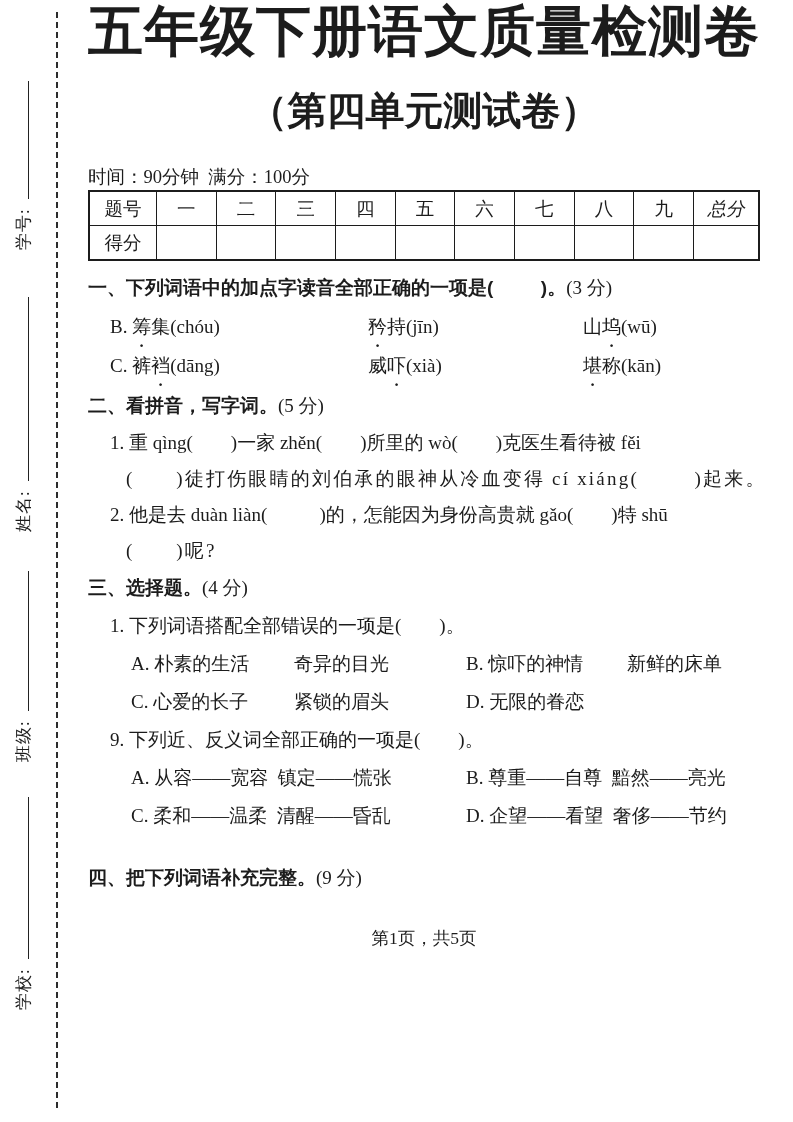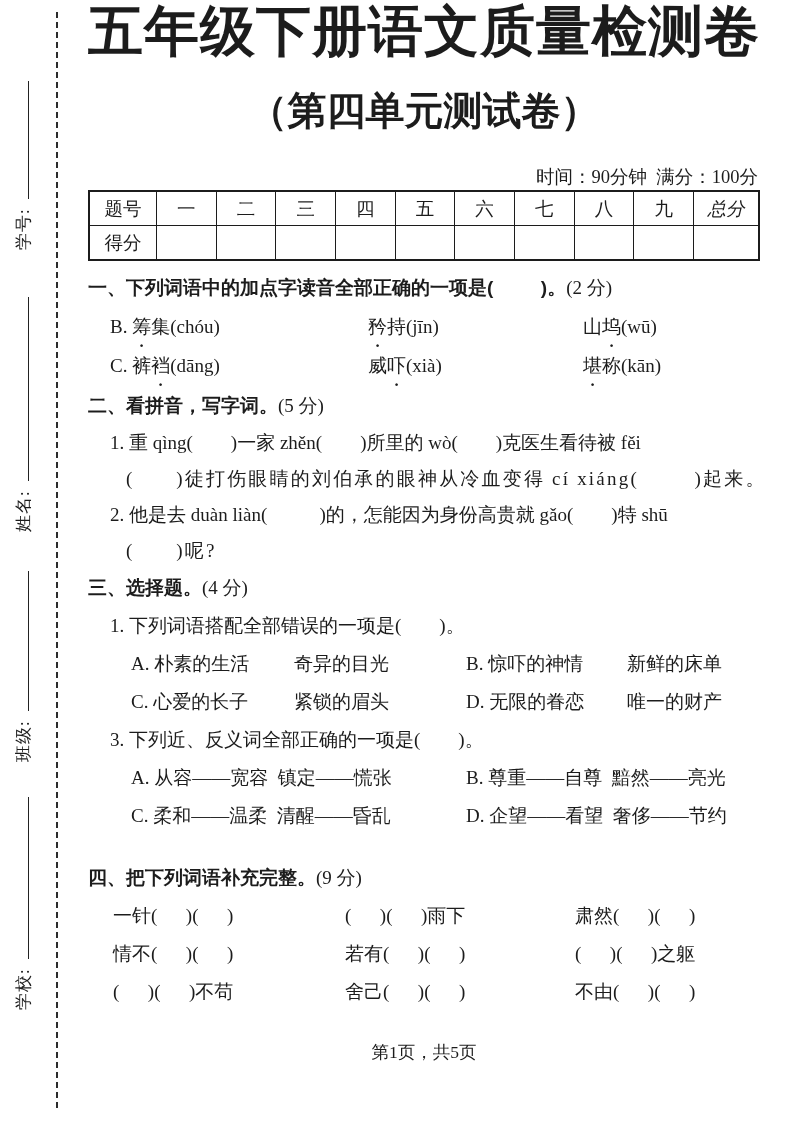--- a/index.html
+++ b/index.html
@@ -17,21 +17,21 @@
   .seal-line{display:inline-block;border-bottom:1.8px solid #222;margin-left:9px;}
   .sg1{top:250px}.sg1 .seal-line{width:118px}
   .sg2{top:532px}.sg2 .seal-line{width:184px}
   .sg3{top:762px}.sg3 .seal-line{width:140px}
   .sg4{top:1010px}.sg4 .seal-line{width:162px}
   
   .content{margin-left:88px;margin-right:33px;}
   .title{margin:0;font-size:55px;line-height:64px;text-align:center;
          font-weight:700;letter-spacing:1px;}
   .subtitle{margin-top:24px;font-size:39px;line-height:46px;text-align:center;font-weight:700;}
-  .info{margin-top:30px;text-align:right;font-size:18.5px;line-height:26px;padding-right:2px;white-space:pre;}
+  .info{margin-top:30px;font-size:18.5px;line-height:26px;padding-right:2px;white-space:pre;}
   
   table.score-table{border-collapse:collapse;width:100%;table-layout:fixed;
                     border:2px solid #1c1c1c;}
   .score-table td{border:1.2px solid #1c1c1c;height:33px;text-align:center;font-size:18.5px;padding:0;}
   
   .sec-heading{font-family:"Liberation Sans","DejaVu Sans",sans-serif;font-weight:700;
                font-size:19px;line-height:38px;white-space:pre;}
   .sec-heading .score{font-family:"Liberation Serif","DejaVu Serif",serif;font-weight:400;}
   #sec1 .sec-heading{margin-top:8px;}
   #sec2 .sec-heading{margin-top:2px;}
@@ -102,21 +102,21 @@
             <td></td>
             <td></td>
             <td></td>
             <td></td>
             <td></td>
           </tr>
       </tbody>
     </table>
 
     <div id="sec1">
-      <div class="sec-heading"><span>一、下列词语中的加点字读音全部正确的一项是(         )。</span><span class="score">(2 分)</span></div>
+      <div class="sec-heading"><span>一、下列词语中的加点字读音全部正确的一项是(         )。</span><span class="score">(3 分)</span></div>
       <div id="s1-options">
           <div class="s1-row"><span><span>B. </span><span class="dotchar">筹</span><span>集(chóu)</span></span><span><span class="dotchar">矜</span><span>持(jīn)</span></span><span><span>山</span><span class="dotchar">坞</span><span>(wū)</span></span></div>
           <div class="s1-row"><span><span>C. </span><span>裤</span><span class="dotchar">裆</span><span>(dāng)</span></span><span><span>威</span><span class="dotchar">吓</span><span>(xià)</span></span><span><span class="dotchar">堪</span><span>称(kān)</span></span></div>
         </div>
     </div>
 
     <div id="sec2">
       <div class="sec-heading"><span>二、看拼音，写字词。</span><span class="score">(5 分)</span></div>
       <div id="s2-lines">
           <div class="s2-line ind1">1. 重 qìng(        )一家 zhěn(        )所里的 wò(        )克医生看待被 fěi</div>
@@ -124,31 +124,26 @@
           <div class="s2-line ind1">2. 他是去 duàn liàn(           )的，怎能因为身份高贵就 gǎo(        )特 shū</div>
           <div class="s2-line ind2">(      )呢?</div>
         </div>
     </div>
 
     <div id="sec3">
       <div class="sec-heading"><span>三、选择题。</span><span class="score">(4 分)</span></div>
       <div id="s3-questions">
           <div class="q-text">1. 下列词语搭配全部错误的一项是(        )。</div>
           <div class="s3-row"><span>A. 朴素的生活</span><span>奇异的目光</span><span>B. 惊吓的神情</span><span>新鲜的床单</span></div>
-          <div class="s3-row"><span>C. 心爱的长子</span><span>紧锁的眉头</span><span>D. 无限的眷恋</span><span>唯一的财产</span></div>
-          <div class="q-text">3. 下列近、反义词全部正确的一项是(        )。</div>
+          <div class="s3-row"><span>C. 心爱的长子</span><span>紧锁的眉头</span><span>D. 无限的眷恋</span></div>
+          <div class="q-text">9. 下列近、反义词全部正确的一项是(        )。</div>
           <div class="s3-row"><span>A. 从容——宽容  镇定——慌张</span><span></span><span>B. 尊重——自尊  黯然——亮光</span><span></span></div>
           <div class="s3-row"><span>C. 柔和——温柔  清醒——昏乱</span><span></span><span>D. 企望——看望  奢侈——节约</span><span></span></div>
         </div>
     </div>
 
     <div id="sec4">
       <div class="sec-heading"><span>四、把下列词语补充完整。</span><span class="score">(9 分)</span></div>
-      <div id="s4-rows">
-          <div class="s4-row"><span>一针(      )(      )</span><span>(      )(      )雨下</span><span>肃然(      )(      )</span></div>
-          <div class="s4-row"><span>情不(      )(      )</span><span>若有(      )(      )</span><span>(      )(      )之躯</span></div>
-          <div class="s4-row"><span>(      )(      )不苟</span><span>舍己(      )(      )</span><span>不由(      )(      )</span></div>
-        </div>
     </div>
 
     <div class="footer">第1页，共5页</div>
   </div>
 </div>
 
 </body></html>

